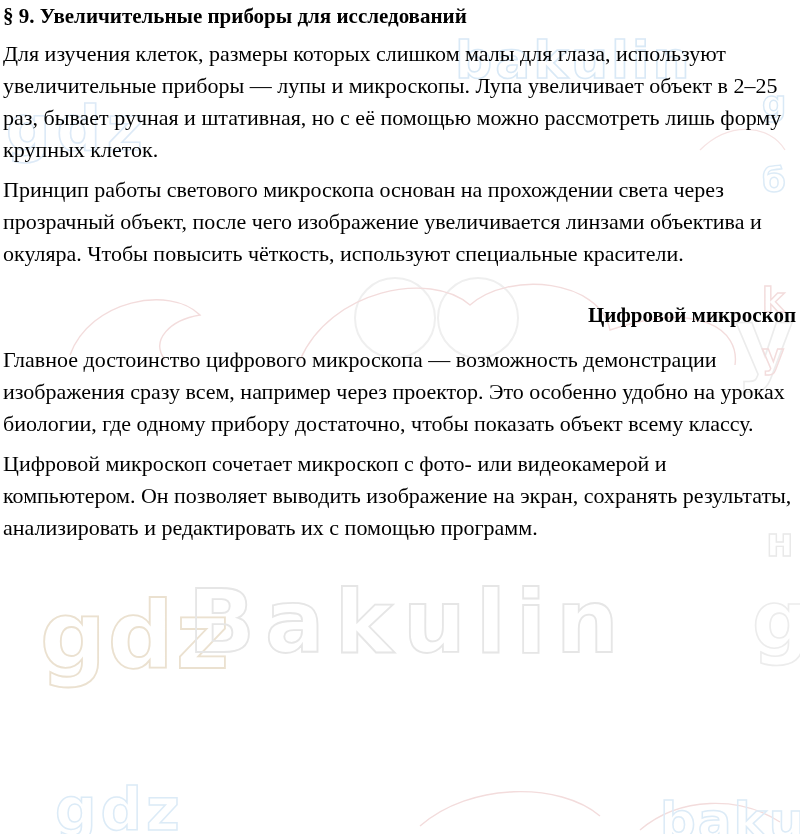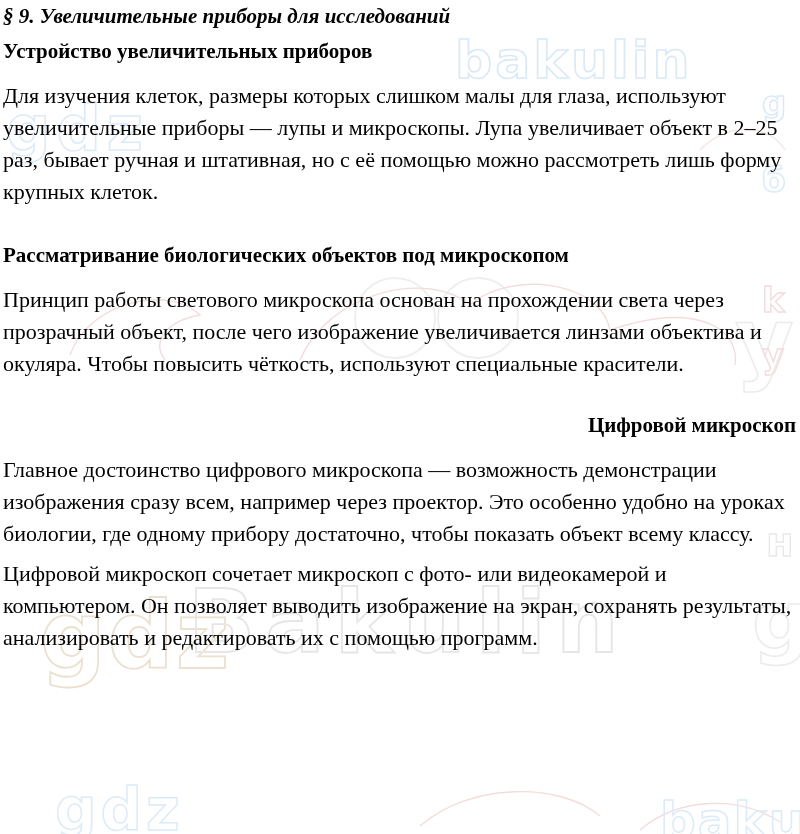--- a/index.html
+++ b/index.html
@@ -30,21 +30,20 @@
   main {
     position: relative;
     z-index: 1;
     padding: 3px 4px 0 3px;
   }
   h1 {
     font-size: 21px;
     line-height: 26px;
     font-weight: bold;
     margin: 0 0 9px 0;
-    font-style: italic;
   }
   h2 {
     font-size: 21px;
     line-height: 26px;
     font-weight: bold;
     margin: 0 0 16px 0;
   }
   .section-mid h2 { margin-top: 34px; }
   .section-last h2 { margin-top: 32px; text-align: right; }
   p {
@@ -83,26 +82,24 @@
   <text class="wm-text" x="752" y="648" font-size="80" stroke="#ececec" stroke-width="1.6">g</text>
 
   <text class="wm-text" x="55" y="830" font-size="58" letter-spacing="4" stroke="#dcebf7" stroke-width="1.5">gdz</text>
   <text class="wm-text" x="660" y="838" font-size="50" letter-spacing="2" stroke="#dcebf7" stroke-width="1.5">bakulin</text>
 </svg>
 
 <main>
   <h1>§ 9. Увеличительные приборы для исследований</h1>
 
   <section class="section-first">
-    <h2>Устройство увеличительных приборов</h2>
     <p>Для изучения клеток, размеры которых слишком малы для глаза, используют увеличительные приборы — лупы и микроскопы. Лупа увеличивает объект в 2–25 раз, бывает ручная и штативная, но с её помощью можно рассмотреть лишь форму крупных клеток.</p>
   </section>
 
   <section class="section-mid">
-    <h2>Рассматривание биологических объектов под микроскопом</h2>
     <p>Принцип работы светового микроскопа основан на прохождении света через прозрачный объект, после чего изображение увеличивается линзами объектива и окуляра. Чтобы повысить чёткость, используют специальные красители.</p>
   </section>
 
   <section class="section-last">
     <h2>Цифровой микроскоп</h2>
     <p>Главное достоинство цифрового микроскопа — возможность демонстрации изображения сразу всем, например через проектор. Это особенно удобно на уроках биологии, где одному прибору достаточно, чтобы показать объект всему классу.</p>
     <p>Цифровой микроскоп сочетает микроскоп с фото- или видеокамерой и компьютером. Он позволяет выводить изображение на экран, сохранять результаты, анализировать и редактировать их с помощью программ.</p>
   </section>
 </main>
 

